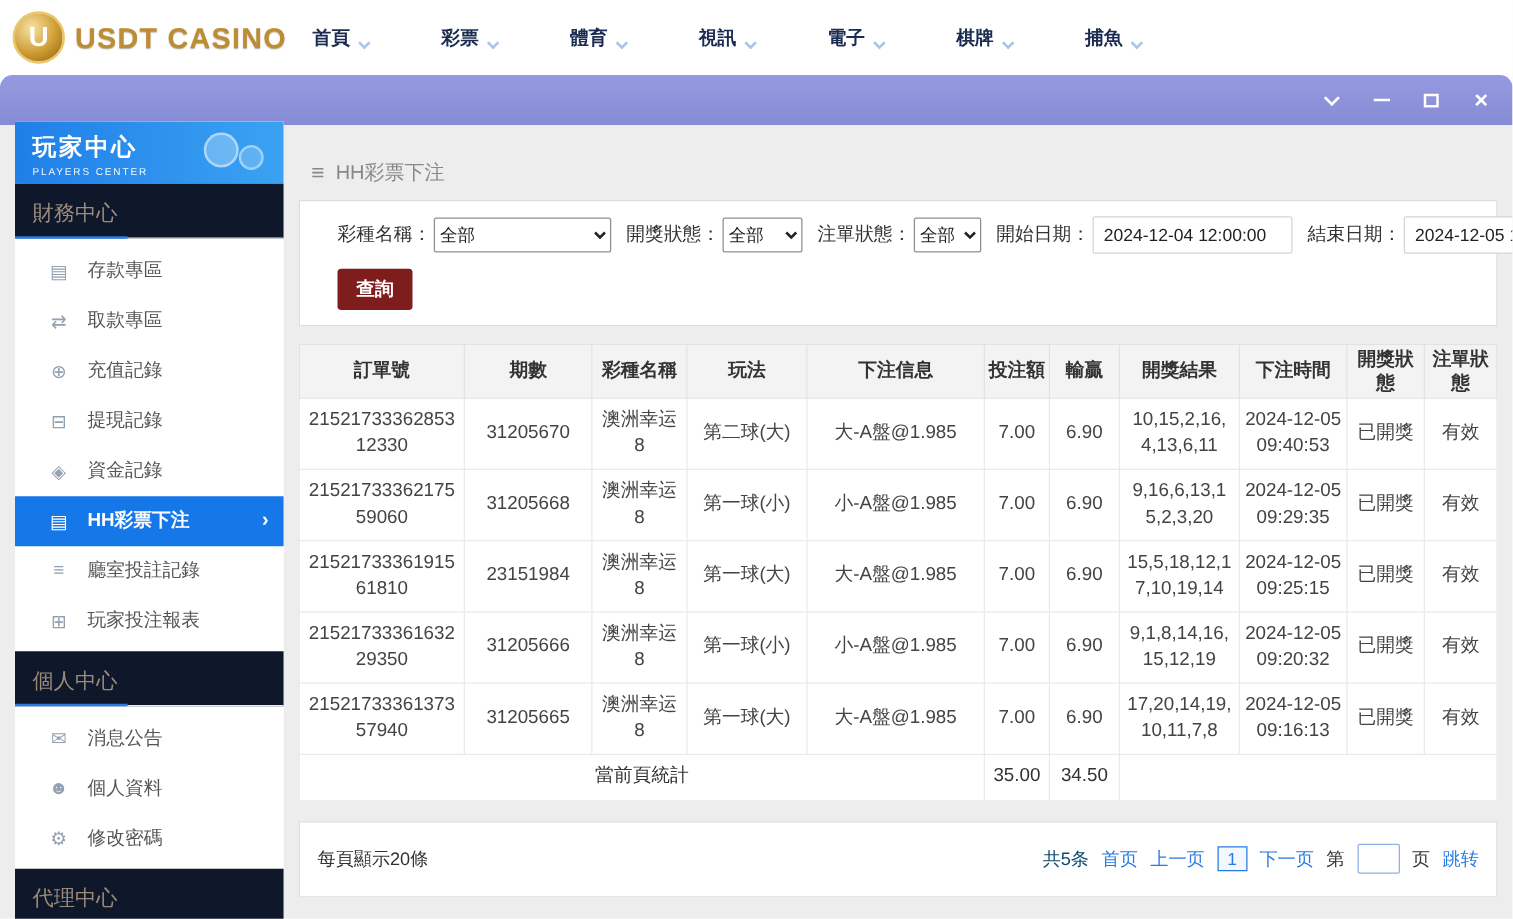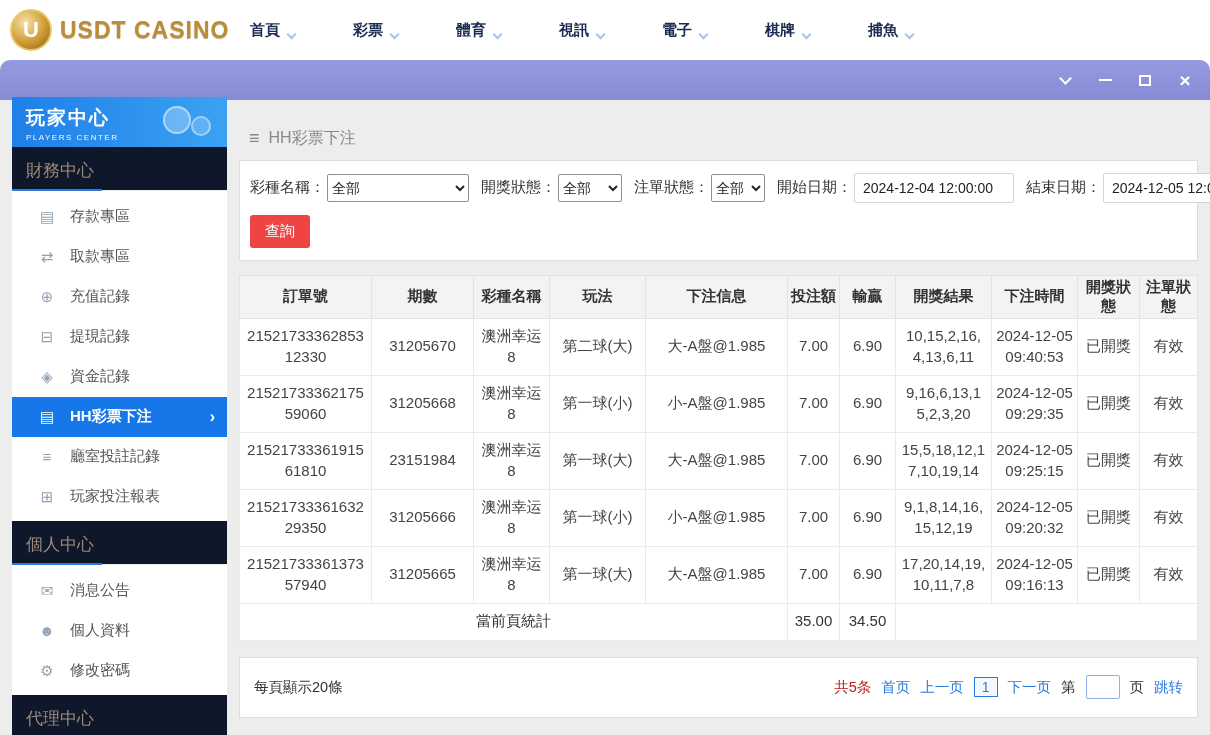--- a/index.html
+++ b/index.html
@@ -61,34 +61,34 @@
   .sb-item.active .ico { color:#fff; }
   .sb-item .arrow { margin-left:auto; margin-right:12px; color:#fff; font-size:16px; }
 
   
   .main { flex:1; padding:0 12px; overflow:hidden; }
   .breadcrumb-row { height:42px; display:flex; align-items:center; gap:9px;
     color:#888; font-size:16px; padding-left:10px; }
   .hamburger { font-size:18px; color:#888; }
 
   .panel { background:#fff; border:1px solid #ddd; }
-  .filter-panel { padding:12px 10px 12px; }
+  .filter-panel { padding:12px 30px 12px; }
   .filter-row { display:flex; align-items:center; font-size:15px; color:#333; white-space:nowrap; }
   .filter-row label { margin-right:2px; }
   .filter-group { display:flex; align-items:center; margin-right:12px; }
   select { height:28px; font-size:14px; color:#222; border:1px solid #8f8f8f;
     background:#fff; border-radius:2px; }
   .sel-lottery { width:142px; }
   .sel-draw { width:64px; }
   .sel-order { width:54px; }
   .date-input { height:30px; width:160px; border:1px solid #d4d4d4; border-radius:2px;
     padding:0 8px; font-size:14px; color:#222; font-family:"Liberation Sans","DejaVu Sans",sans-serif; }
   .btn-row { margin-top:12px; }
-  .btn-search { background:#ef4444; color:#fff; border:none; border-radius:3px;
-    padding:7px 15px; font-size:15px; cursor:pointer; }
+  .btn-search { background:#7f1d1d; color:#fff; border:none; border-radius:3px;
+    padding:7px 15px; font-size:15px; cursor:pointer;font-weight:bold; }
 
   .table-panel { margin-top:14px; border:none; background:transparent; }
   table { width:100%; border-collapse:collapse; table-layout:fixed; background:#fff; }
   th { background:#f3f3f3; border:1px solid #e2e2e2; height:40px; font-size:15px;
     color:#333; font-weight:bold; padding:2px; }
   td { border:1px solid #eaeaea; background:#fff; height:57px; text-align:center;
     font-size:15px; color:#444; padding:3px 4px; word-break:break-all; line-height:1.35; }
   tr.summary td { height:37px; font-size:15px; color:#333; }
 
   .pagination-panel { margin-top:16px; height:61px; display:flex; align-items:center;
@@ -368,21 +368,21 @@
             <td>34.50</td>
             <td colspan="4"></td>
           </tr>
         </tbody>
       </table>
     </section>
 
     <section class="panel pagination-panel">
       <span>每頁顯示20條</span>
       <div class="pg-right">
-        <span style="color:#b91c1c;">共5条</span>
+        <span style="color:#0c4a6e;">共5条</span>
         <span class="pg-link">首页</span>
         <span class="pg-link">上一页</span>
         <span class="pg-current">1</span>
         <span class="pg-link">下一页</span>
         <span>第</span>
         <input class="pg-input" style="">
         <span>页</span>
         <span class="pg-link">跳转</span>
       </div>
     </section>

